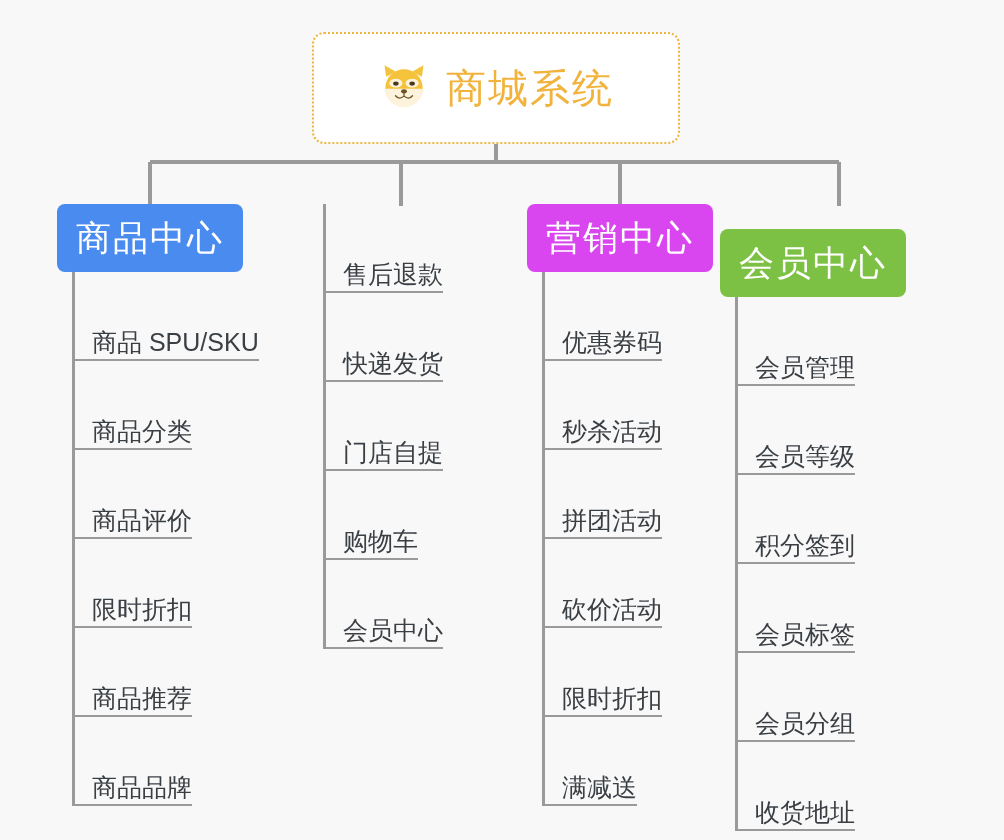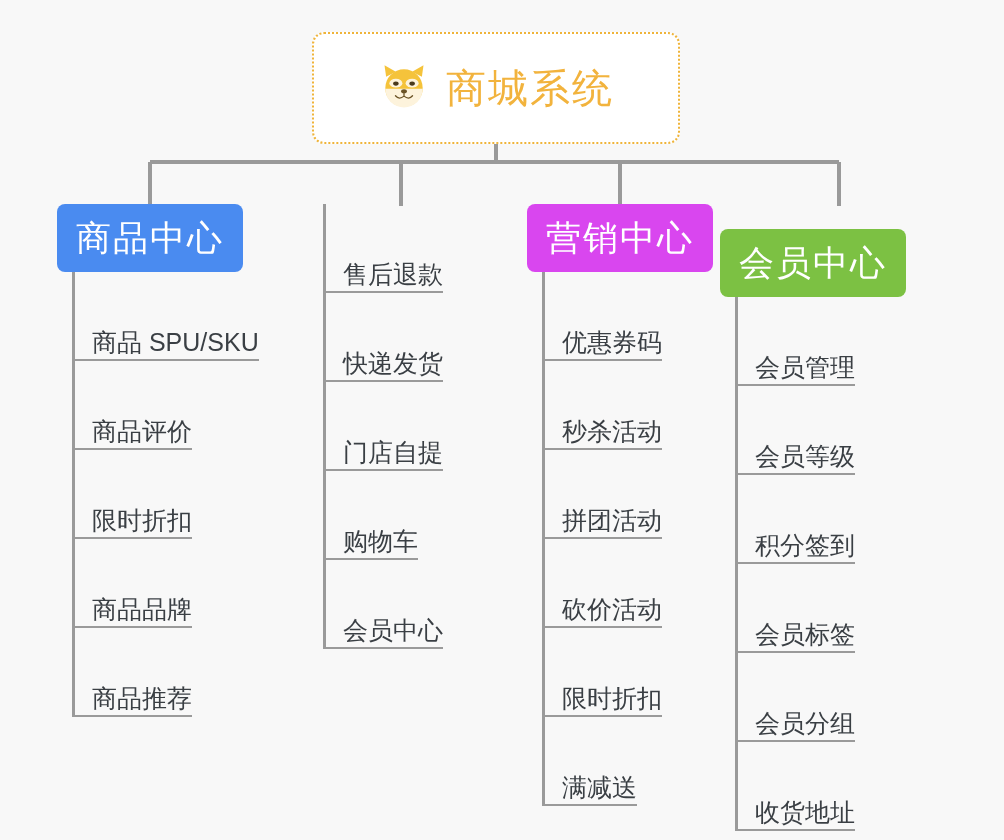--- a/index.html
+++ b/index.html
@@ -162,30 +162,33 @@
 
   <div class="column col-0">
     <div class="cat-box" style="background: rgb(74, 139, 240);">
       <span>商品中心</span>
     </div>
     <div class="leaf-list">
       <div class="leaf-item">
         <span class="leaf-label">商品 SPU/SKU</span>
       </div>
       <div class="leaf-item">
+        <span class="leaf-label">商品分类</span>
+      </div>
+      <div class="leaf-item">
         <span class="leaf-label">商品评价</span>
       </div>
       <div class="leaf-item">
         <span class="leaf-label">限时折扣</span>
       </div>
       <div class="leaf-item">
+        <span class="leaf-label">商品推荐</span>
+      </div>
+      <div class="leaf-item">
         <span class="leaf-label">商品品牌</span>
-      </div>
-      <div class="leaf-item">
-        <span class="leaf-label">商品推荐</span>
       </div>
     </div>
   </div>
 
   <div class="column col-1">
     <div class="leaf-list">
       <div class="leaf-item">
         <span class="leaf-label">售后退款</span>
       </div>
       <div class="leaf-item">

